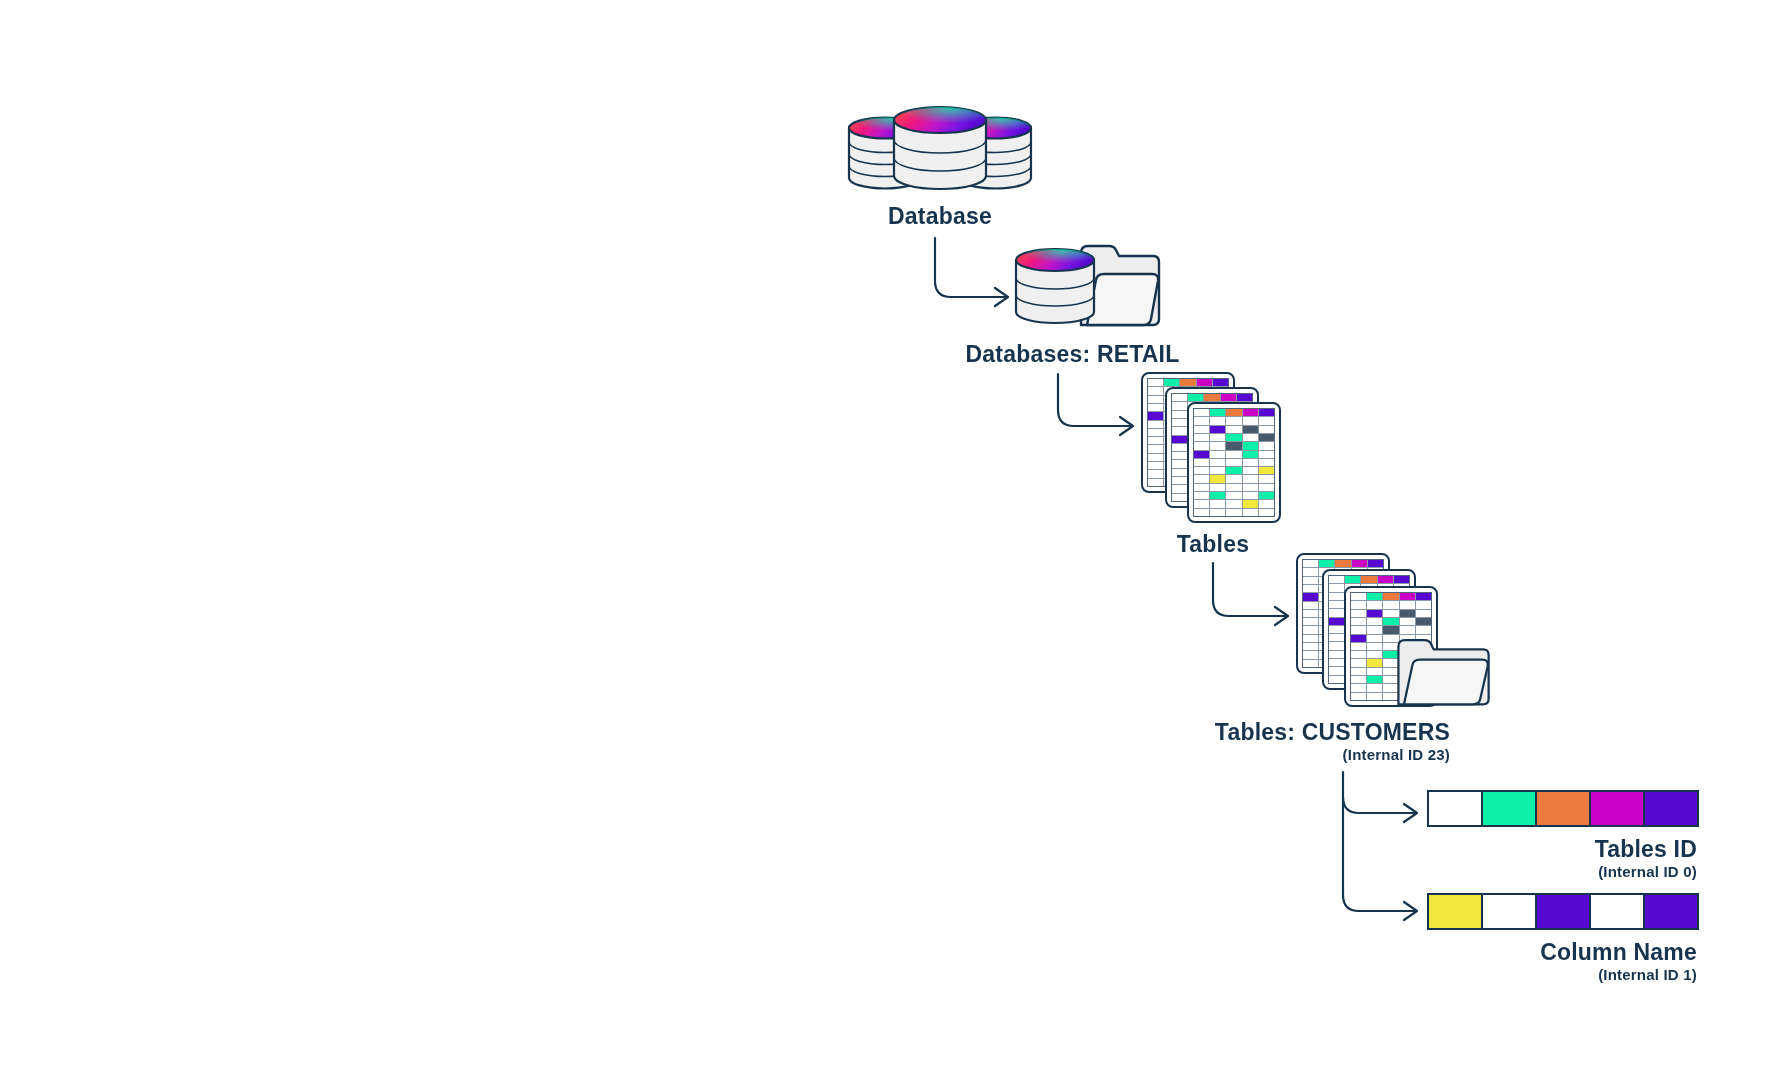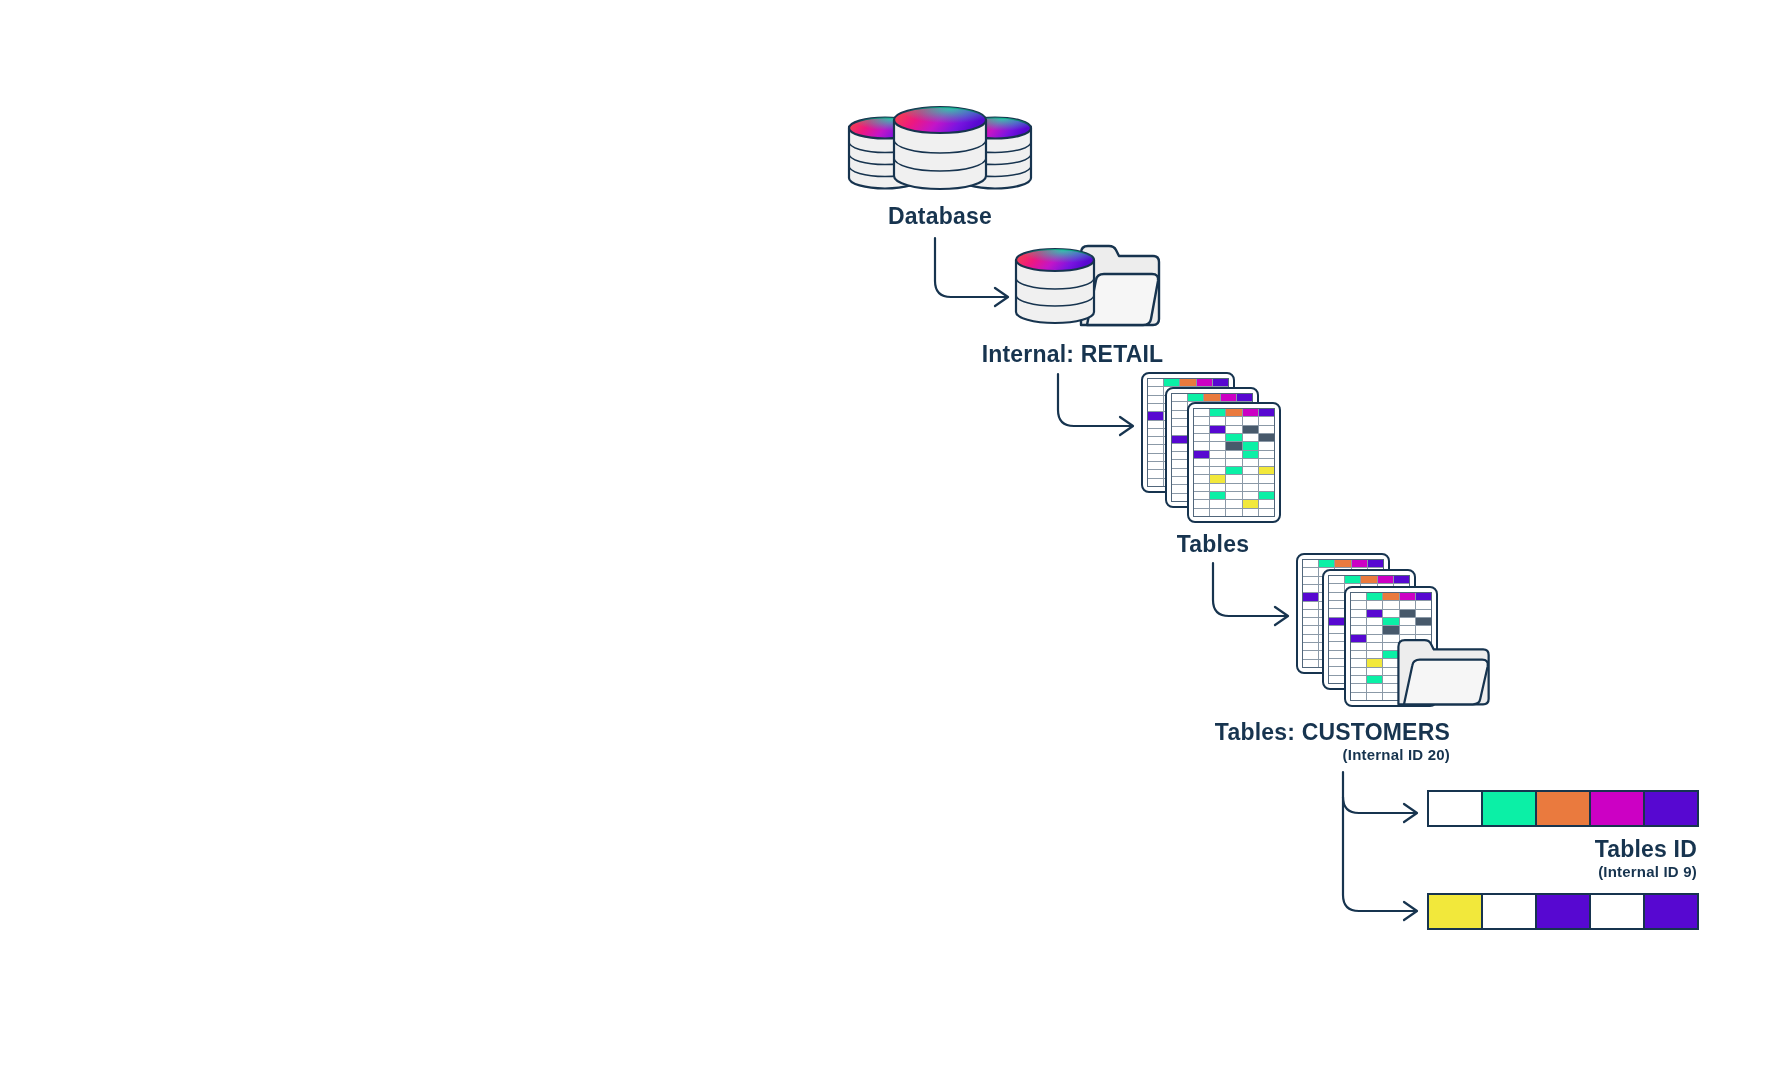--- a/index.html
+++ b/index.html
@@ -103,21 +103,21 @@
       <path class="folder-flap" d="M74,101 L83,56 Q84,50 91,50 L139,50 Q146,50 145,57 L138,95 Q137,101 130,101 Z"></path>
     </g>
     <g>
       <path class="cyl-body" d="M3,36 L3,88 A39,11 0 0 0 81,88 L81,36 Z"></path>
       <path class="band" d="M3,54 A39,11 0 0 0 81,54 M3,71 A39,11 0 0 0 81,71"></path>
       <ellipse class="cyl-top" cx="42" cy="36" rx="39" ry="11" fill="url(#gradTop)"></ellipse>
       <ellipse cx="42" cy="36" rx="39" ry="11" fill="url(#gradGlow)"></ellipse>
     </g>
   </svg>
   <div class="lbl ctr" style="left:950px;top:341px;width:245px;">
-    <span>Internal: RETAIL</span>
+    <span>Databases: RETAIL</span>
   </div>
 
   
   <div class="stack" style="left:1141px;top:372px;width:145px;height:156px;">
     <div class="card" style="left:0;top:0;z-index:1;">
       <div class="grid">
           <div class="gcell" style="background: rgb(255, 255, 255);"></div>
           <div class="gcell" style="background: rgb(11, 240, 166);"></div>
           <div class="gcell" style="background: rgb(234, 122, 62);"></div>
           <div class="gcell" style="background: rgb(204, 0, 196);"></div>
@@ -536,38 +536,42 @@
           <div class="gcell" style="background: rgb(255, 255, 255);"></div>
         </div>
     </div>
     <svg class="abs" style="left:98px;top:76px;z-index:9;" width="100" height="80" viewBox="0 0 106 86">
       <path class="folder-back" d="M4,81 L4,19 Q4,12 11,12 L32,12 Q37,12 39,16 L42,22 L95,22 Q101,22 101,28 L101,75 Q101,81 95,81 Z"></path>
       <path class="folder-flap" d="M10,81 L19,39 Q20,33 27,33 L94,33 Q101,33 100,40 L92,75 Q91,81 84,81 Z"></path>
     </svg>
   </div>
   <div class="lbl rgt" style="left:1150px;top:719px;width:300px;">
     <span>Tables: CUSTOMERS</span>
-    <span class="sub">(Internal ID 20)</span>
+    <span class="sub">(Internal ID 23)</span>
   </div>
 
   
   <div class="strip" style="left:1427px;top:790px;">
       <div class="cell" style="background: rgb(255, 255, 255);"></div>
       <div class="cell" style="background: rgb(11, 240, 166);"></div>
       <div class="cell" style="background: rgb(234, 122, 62);"></div>
       <div class="cell" style="background: rgb(204, 0, 196);"></div>
       <div class="cell" style="background: rgb(87, 8, 209);"></div>
     </div>
   <div class="lbl rgt" style="left:1397px;top:836px;width:300px;">
     <span>Tables ID</span>
-    <span class="sub">(Internal ID 9)</span>
+    <span class="sub">(Internal ID 0)</span>
   </div>
 
   
   <div class="strip" style="left:1427px;top:893px;">
       <div class="cell" style="background: rgb(242, 232, 59);"></div>
       <div class="cell" style="background: rgb(255, 255, 255);"></div>
       <div class="cell" style="background: rgb(87, 8, 209);"></div>
       <div class="cell" style="background: rgb(255, 255, 255);"></div>
       <div class="cell" style="background: rgb(87, 8, 209);"></div>
     </div>
+  <div class="lbl rgt" style="left:1397px;top:939px;width:300px;">
+    <span>Column Name</span>
+    <span class="sub">(Internal ID 1)</span>
+  </div>
 
 </div>
 
 </body></html>

